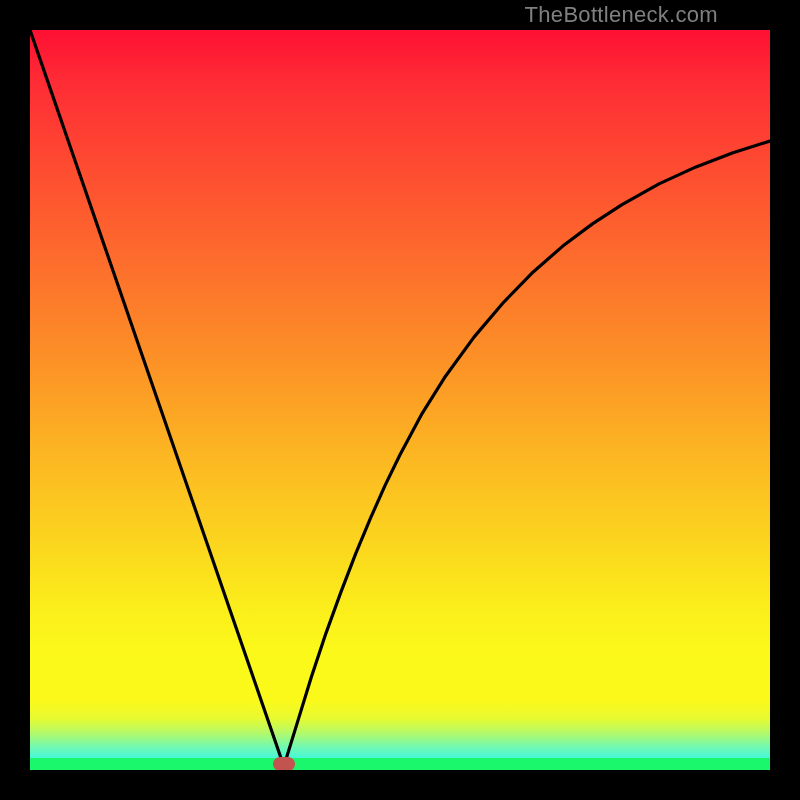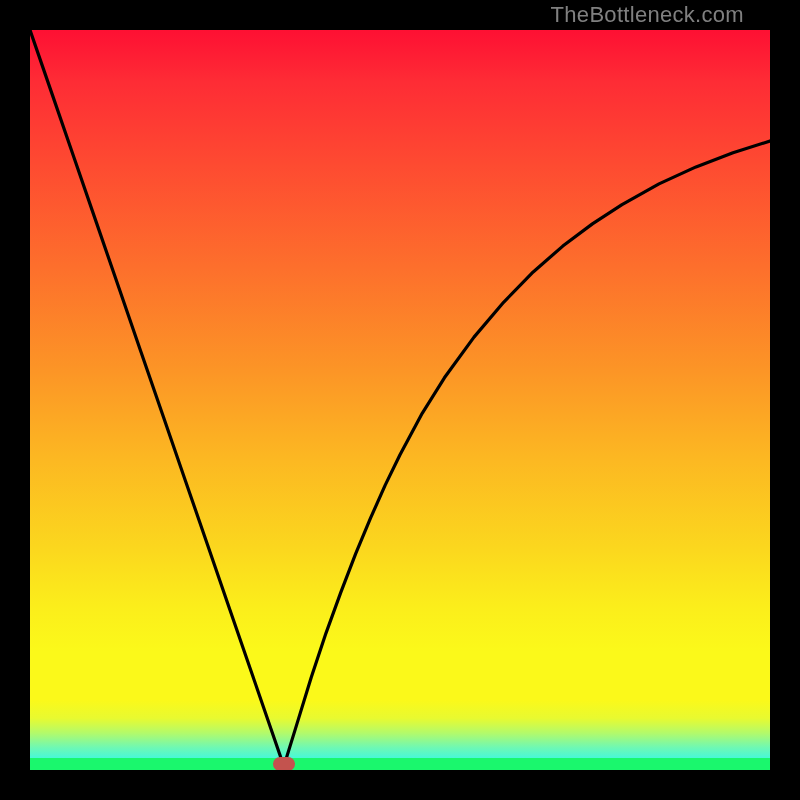--- a/index.html
+++ b/index.html
@@ -9,21 +9,20 @@
     height: 800px;
     overflow: hidden;
     background: #000;
     font-family: Arial, Helvetica, sans-serif;
   }
   .frame {
     position: relative;
     width: 728px;
     height: 800px;
     background: #000;
-    padding-left: 26px;
   }
   .watermark {
     position: absolute;
     top: 2px;
     right: 10px;
     color: #808080;
     font-size: 22px;
     letter-spacing: 0.3px;
     font-weight: 500;
     z-index: 10;

